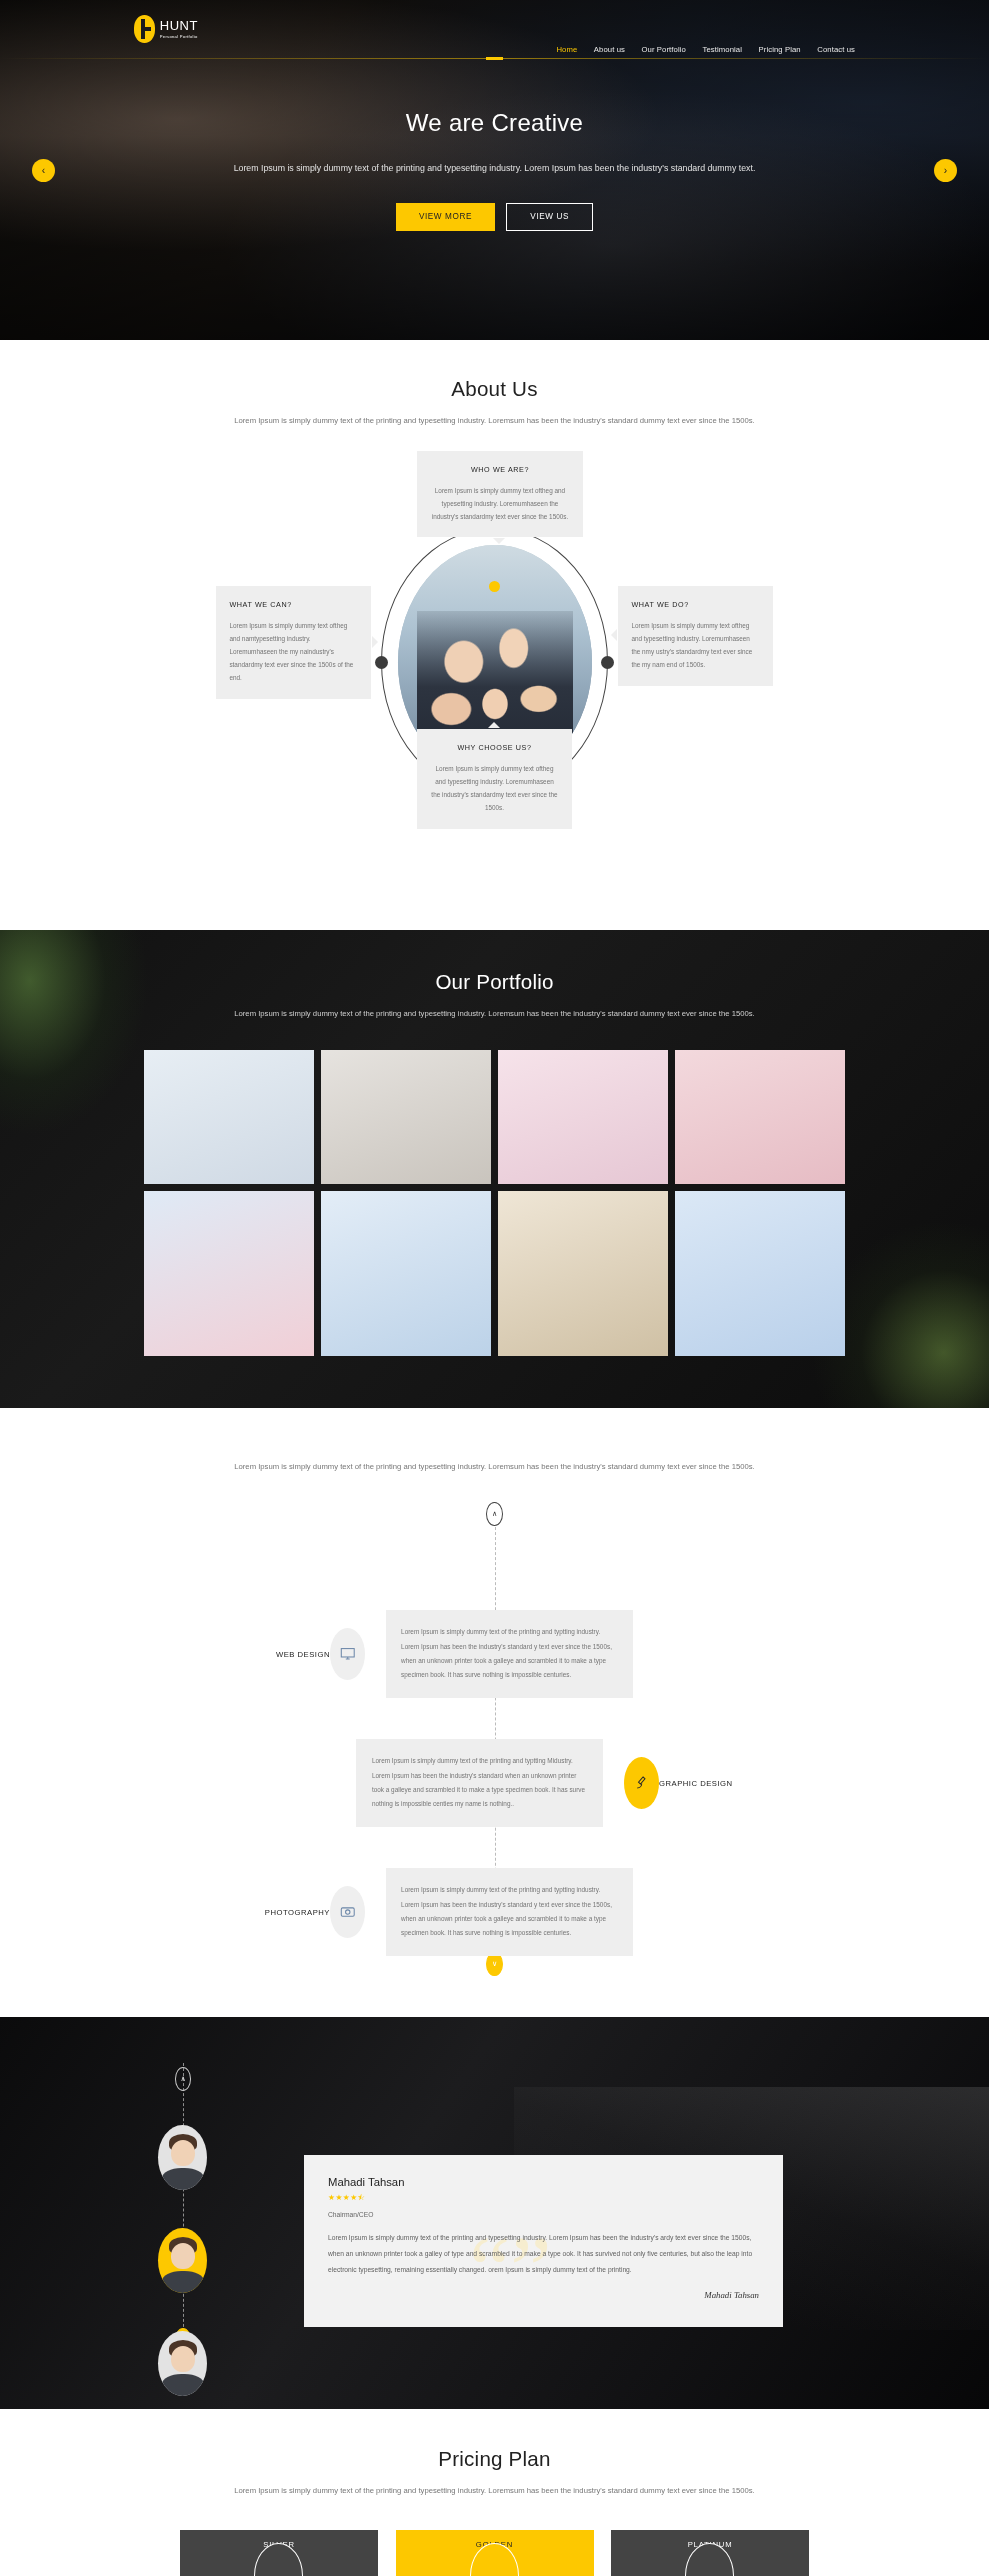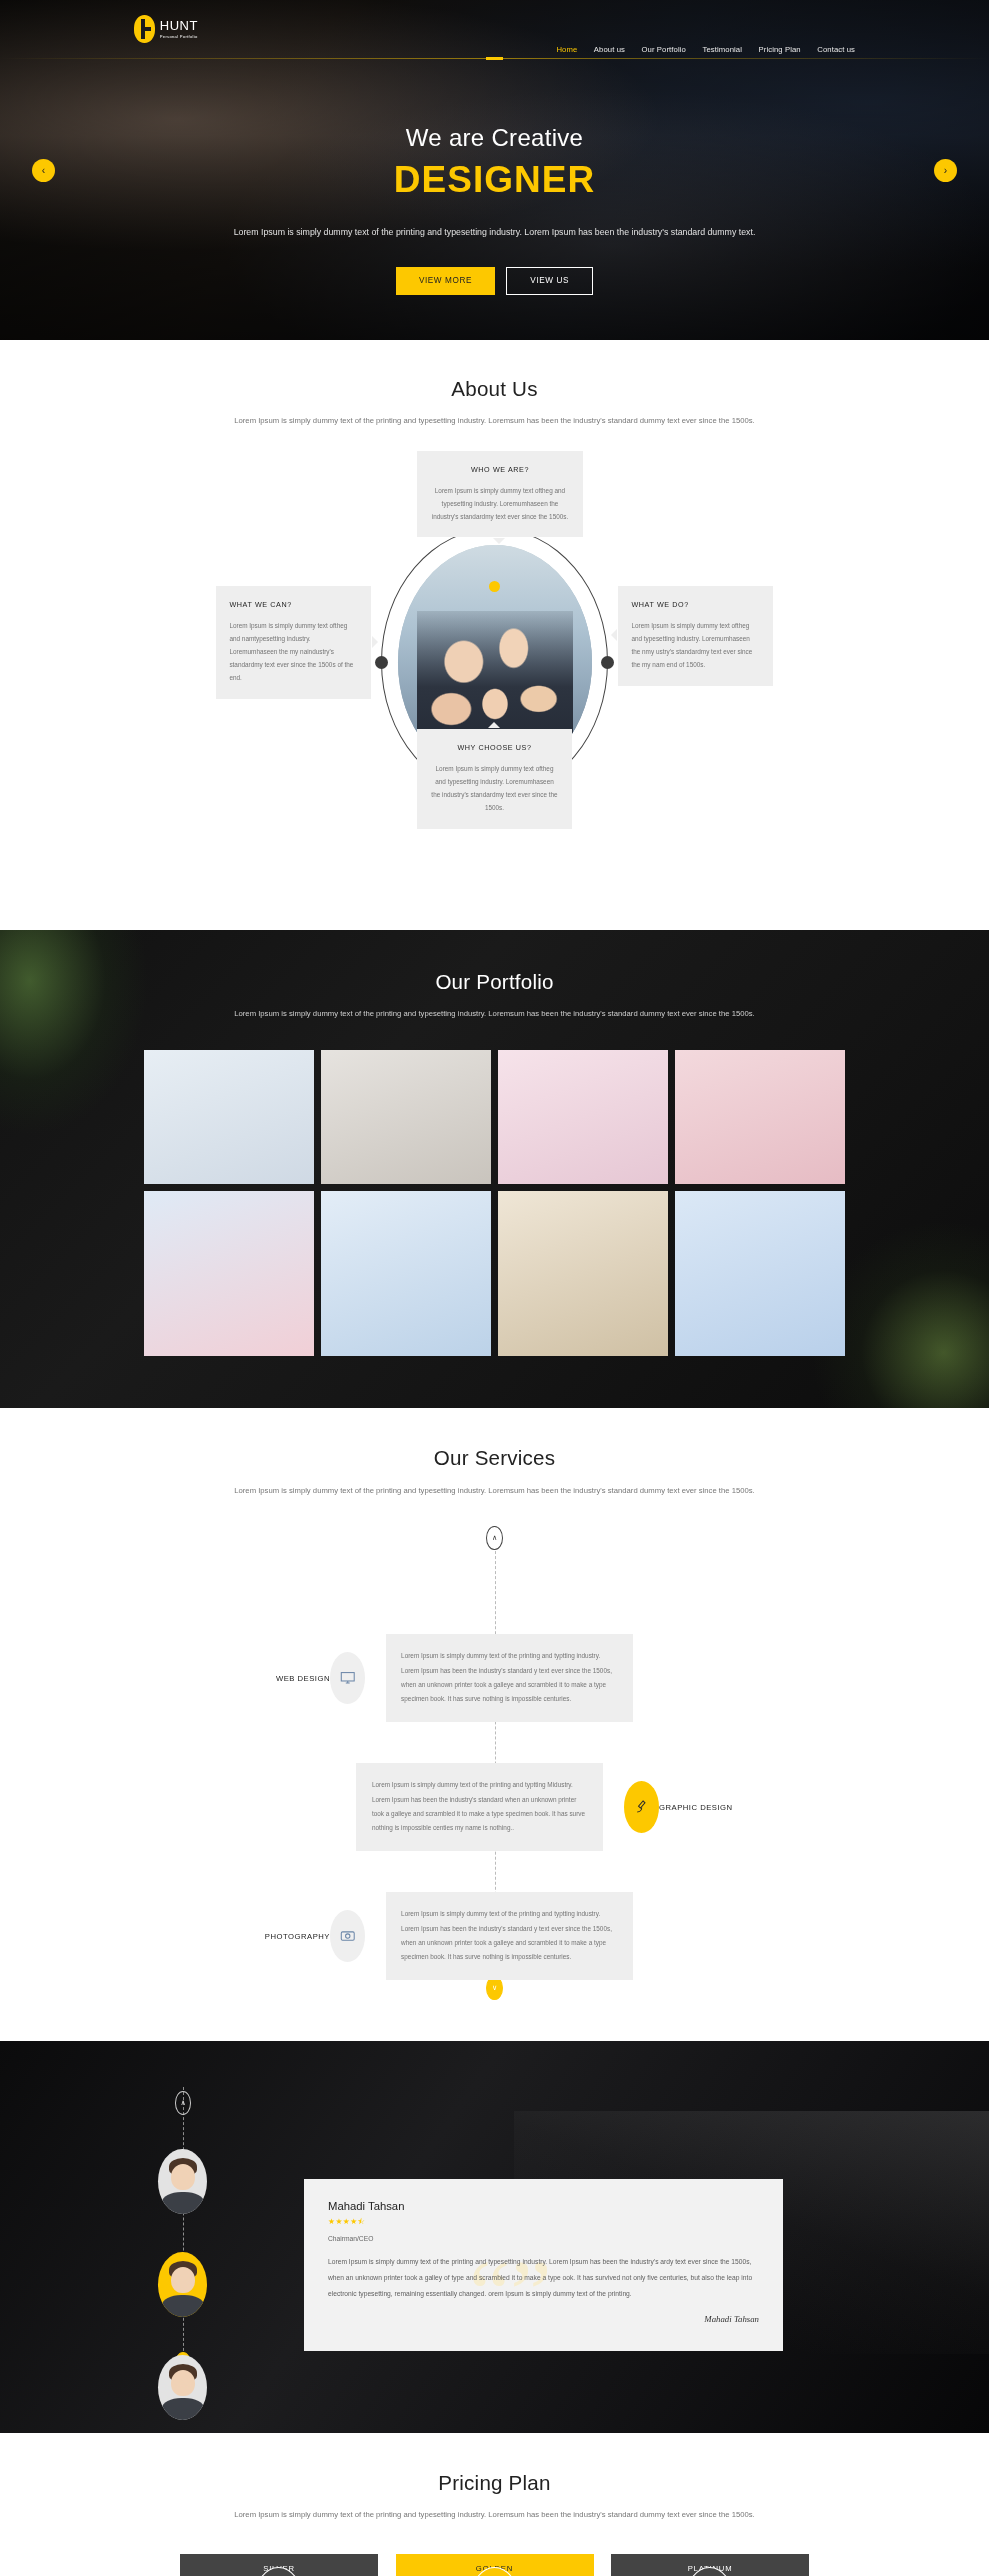--- a/index.html
+++ b/index.html
@@ -41,21 +41,21 @@
   .logo-txt .lt-main { color:#fff; font-size:13px; letter-spacing:0.5px; font-weight:400; }
   .logo-txt .lt-sub { color:#fff; font-size:4.1px; letter-spacing:0.3px; margin-top:2.6px; }
   .nav { display:flex; gap:16.5px; align-items:center; }
   .nav a { color:#e9e9e9; font-size:7.7px; text-decoration:none; letter-spacing:0.1px;margin-top:40px; }
   .nav a.active { color:#fdc800; }
 
   .hero-line { position:absolute; left:0; right:0; top:58px; height:0.5px;
     background:linear-gradient(90deg,rgba(253,200,0,0) 0%,rgba(253,200,0,.55) 50%,rgba(253,200,0,0) 100%); z-index:4;}
   .hero-line:after{ content:""; position:absolute; left:50%; margin-left:-8.8px; top:-1px; width:17.5px; height:2.6px; background:#fdc800;}
 
-  .hero-content { position:relative; z-index:6; text-align:center; padding-top:66px; }
+  .hero-content { position:relative; z-index:6; text-align:center; padding-top:51px; }
   .hero-content h3 { color:#fff; font-size:24px; font-weight:300; letter-spacing:0.3px; }
   .hero-content h1 { color:#fdc800; font-size:37px; font-weight:700; letter-spacing:1px; margin-top:7.2px; }
   .hero-content p { color:#e3e3e3; font-size:8.8px; line-height:2.2; margin-top:21.6px; }
   .hero-btns { margin-top:25px; display:flex; gap:11.3px; justify-content:center; }
   .btn-solid { background:#fdc800; color:#222; border:none; padding:9.3px 23px; font-size:8.2px; letter-spacing:0.6px; cursor:pointer; font-family:inherit;}
   .btn-ghost { background:transparent; color:#fff; border:1px solid #fff; padding:8.2px 23px; font-size:8.2px; letter-spacing:0.6px; cursor:pointer; font-family:inherit;}
 
   .hero-arrow { position:absolute; top:50%; margin-top:-11.3px; width:23px; height:23px; border-radius:50%;
     background:#fdc800; color:#222; display:flex; align-items:center; justify-content:center; font-size:10.3px; z-index:7; cursor:pointer;}
   .hero-arrow.left { left:32px; }
@@ -183,21 +183,20 @@
         </nav>
     </div>
   </header>
   <div class="hero-line"></div>
 
   <div class="hero-arrow left">‹</div>
   <div class="hero-arrow right">›</div>
 
   <div class="wrap hero-content">
     <h3>We are Creative</h3>
-    <h1>DESIGNER</h1>
     <p>Lorem Ipsum is simply dummy text of the printing and typesetting industry. Lorem Ipsum has been the industry's standard dummy text.</p>
     <div class="hero-btns">
       <button class="btn-solid">VIEW MORE</button>
       <button class="btn-ghost">VIEW US</button>
     </div>
   </div>
 </section>
 
 <section class="about">
   <div class="wrap">
@@ -258,21 +257,20 @@
         <div class="pf-item tall" style="background:linear-gradient(160deg,#e3edf7,#bcd2e8)"></div>
         <div class="pf-item tall" style="background:linear-gradient(160deg,#efe6d6,#cfc0a4)"></div>
         <div class="pf-item tall" style="background:linear-gradient(160deg,#dbe8f6,#b9d0ea)"></div>
       </div>
   </div>
 </section>
 
 <section class="services">
   <div class="wrap">
     <div class="sec-head">
-      <h2>Our Services</h2>
       <p>Lorem Ipsum is simply dummy text of the printing and typesetting industry. Loremsum has been the industry's standard dummy text ever since the 1500s.</p>
     </div>
     <div class="svc-wrap">
       <div class="svc-spine"></div>
       <div class="svc-cap top">∧</div>
       <div class="svc-cap bottom">∨</div>
       <div id="svc-rows">
           <div class="svc-row" style="top:103px; justify-content:flex-start">
             <div class="svc-label" style="text-align:right">WEB DESIGN</div>
             <div class="svc-icon ">

